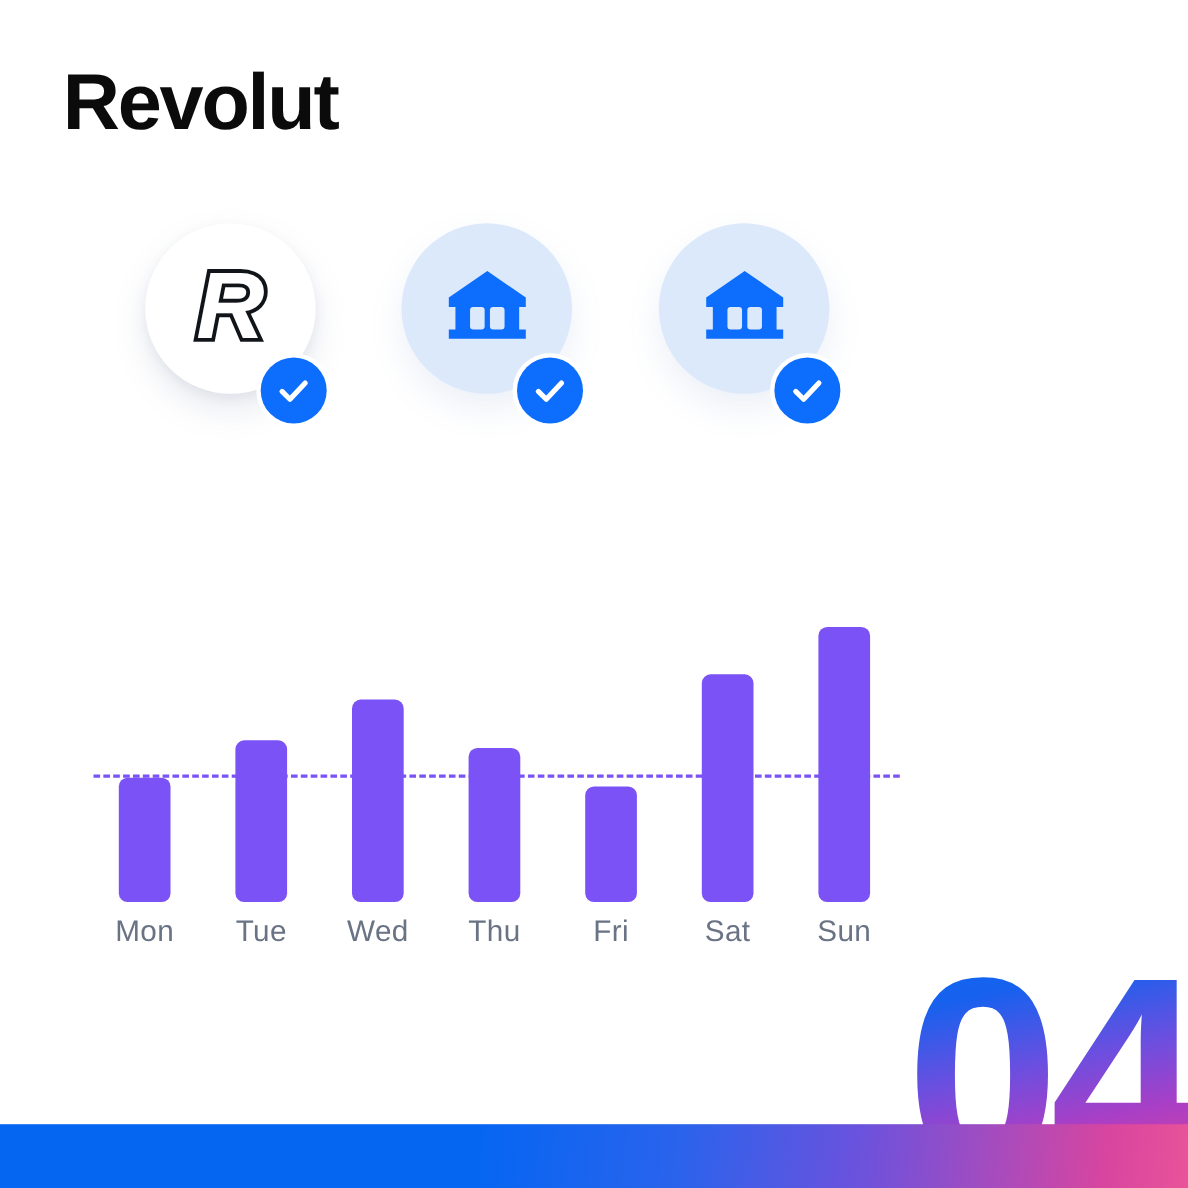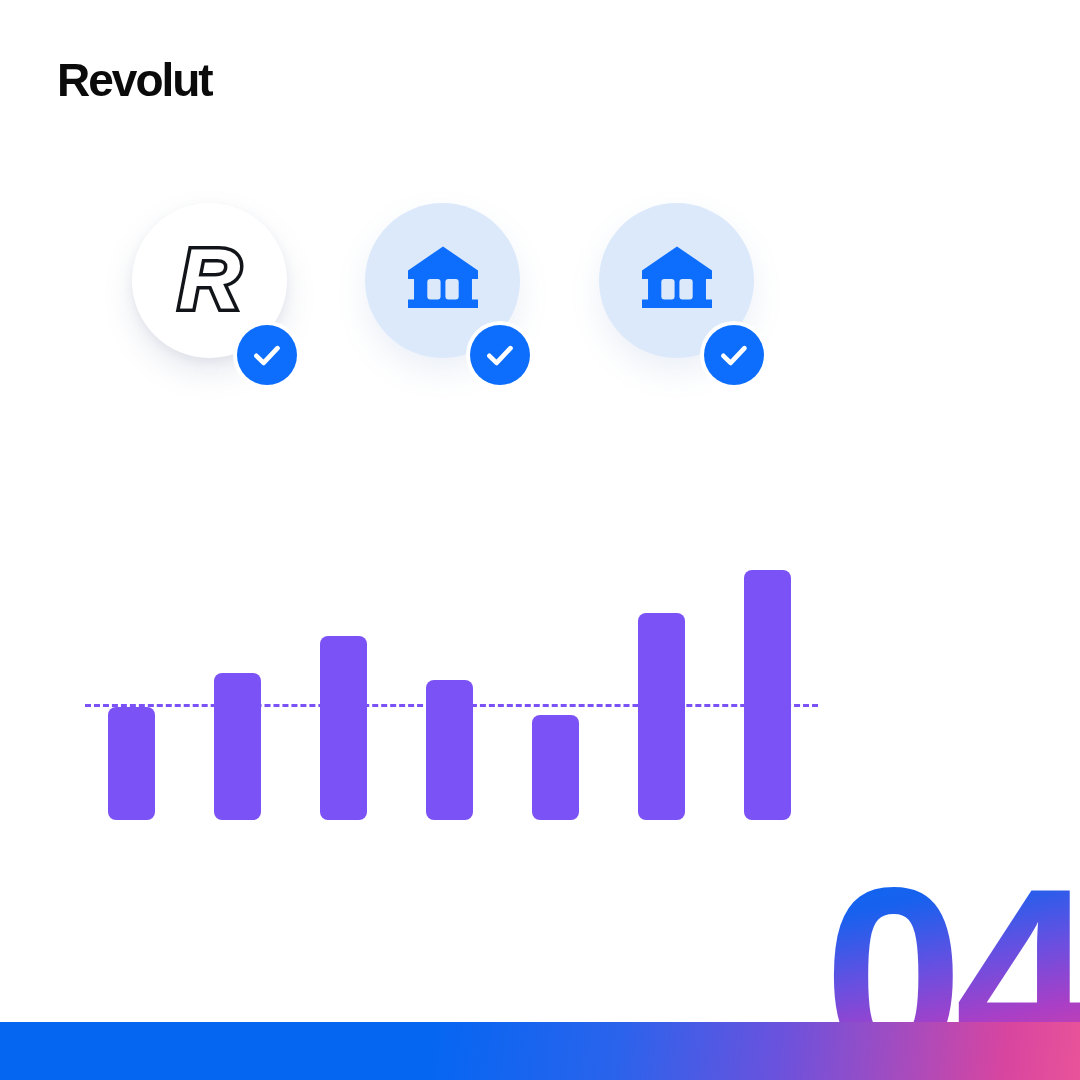--- a/index.html
+++ b/index.html
@@ -10,21 +10,21 @@
     font-family:"Liberation Sans", sans-serif;
     overflow:hidden;
     position:relative;
   }
 
   
   #brand-wordmark {
     position:absolute;
     left:57px; top:57px;
     font-family:"Liberation Sans", sans-serif;
-    font-size:46px;
+    font-size:72px;
     font-weight:700;
     letter-spacing:-2.0px;
     color:#0b0b0b;
     line-height:1;
   }
 
   
   #account-badges {
     position:absolute;
     left:0; top:195px;
@@ -230,17 +230,26 @@
   <div class="chart-plot" id="chart-plot">
       <div class="bar" title="Mon" style="left: 23px; bottom: 0px; height: 113px; background: rgb(123, 82, 245);"></div>
       <div class="bar" title="Tue" style="left: 129px; bottom: 0px; height: 147px; background: rgb(123, 82, 245);"></div>
       <div class="bar" title="Wed" style="left: 235px; bottom: 0px; height: 184px; background: rgb(123, 82, 245);"></div>
       <div class="bar" title="Thu" style="left: 341px; bottom: 0px; height: 140px; background: rgb(123, 82, 245);"></div>
       <div class="bar" title="Fri" style="left: 447px; bottom: 0px; height: 105px; background: rgb(123, 82, 245);"></div>
       <div class="bar" title="Sat" style="left: 553px; bottom: 0px; height: 207px; background: rgb(123, 82, 245);"></div>
       <div class="bar" title="Sun" style="left: 659px; bottom: 0px; height: 250px; background: rgb(123, 82, 245);"></div>
       <div class="avg-line" style="bottom: 113px; border-top-color: rgb(123, 82, 245);"></div>
     </div>
+  <div class="x-axis-labels" id="x-axis-labels">
+      <div class="x-tick" style="left: -13.5px; color: rgb(105, 115, 132);">Mon</div>
+      <div class="x-tick" style="left: 92.5px; color: rgb(105, 115, 132);">Tue</div>
+      <div class="x-tick" style="left: 198.5px; color: rgb(105, 115, 132);">Wed</div>
+      <div class="x-tick" style="left: 304.5px; color: rgb(105, 115, 132);">Thu</div>
+      <div class="x-tick" style="left: 410.5px; color: rgb(105, 115, 132);">Fri</div>
+      <div class="x-tick" style="left: 516.5px; color: rgb(105, 115, 132);">Sat</div>
+      <div class="x-tick" style="left: 622.5px; color: rgb(105, 115, 132);">Sun</div>
+    </div>
 </div>
 
 <div id="slide-number">04</div>
 
 <div id="footer-band"></div>
 
 </body></html>

